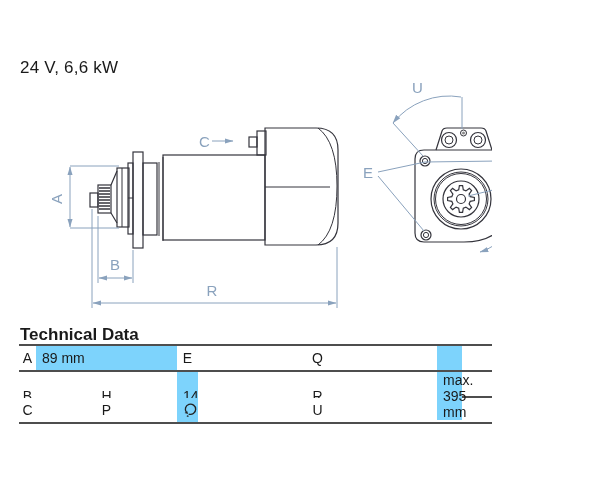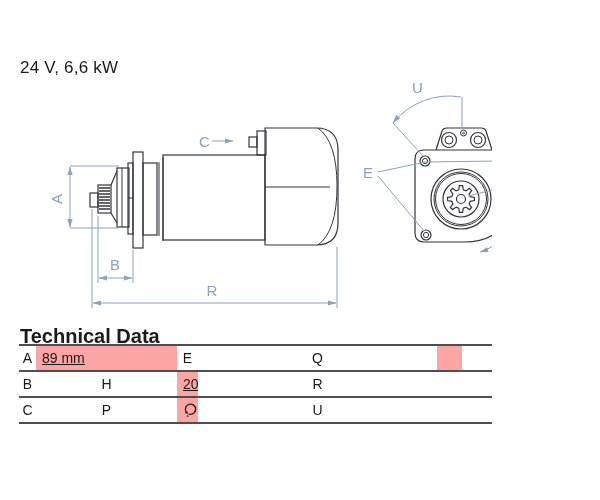--- a/index.html
+++ b/index.html
@@ -6,26 +6,26 @@
   #screen{position:relative;width:492px;height:500px;background:#ffffff;
           font-family:"Liberation Sans",sans-serif;color:#1a1a1a;overflow:hidden;}
   .page-title{position:absolute;left:20px;top:58px;font-size:17px;letter-spacing:.2px;}
   .drawing-svg{position:absolute;left:0;top:0;}
   .part{stroke:#34343c;fill:none;stroke-width:1.2;}
   .part-thin{stroke:#34343c;fill:none;stroke-width:1;}
   .hatch{stroke:#34343c;stroke-width:1.5;fill:none;}
   .dim{stroke:#8aa2bd;fill:none;stroke-width:1;}
   .dimtext{fill:#8aa2bd;stroke:none;font-size:15px;font-family:"Liberation Sans",sans-serif;}
   .holefill{fill:#ffffff;}
-  .section-heading{position:absolute;left:20px;top:325px;font-size:20px;font-weight:bold;}
+  .section-heading{position:absolute;left:20px;top:325px;font-size:17px;font-weight:bold;}
   .tech-table{position:absolute;left:19px;top:344px;width:568px;border-bottom:2px solid #4e4e4e;font-size:14px;}
   .trow{display:grid;grid-template-columns:17px 141px 21px 239px 25px 125px;height:26px;
         border-top:2px solid #4e4e4e;box-sizing:border-box;}
   .key{background:#ffffff;display:flex;align-items:center;justify-content:center;}
-  .val{background:#fca5a5;display:flex;align-items:center;padding-left:6px;box-sizing:border-box;text-decoration:underline;}
+  .val{background:#7dd3fc;display:flex;align-items:center;padding-left:6px;box-sizing:border-box;}
   .icon-wrap{display:flex;align-items:center;}
 </style>
 </head>
 <body>
 
 <div id="screen">
 
   <div class="page-title">24 V, 6,6 kW</div>
 
   <svg class="drawing-svg" width="600" height="335" viewBox="0 0 600 335">
@@ -139,22 +139,23 @@
     <div class="trow">
       <div class="key">A</div>
       <div class="val">89 mm</div>
       <div class="key">E</div>
       <div class="key">Q</div>
       <div class="val"></div>
     </div>
     <div class="trow">
       <div class="key">B</div>
       <div class="key">H</div>
-      <div class="val">20</div>
+      <div class="val">14</div>
       <div class="key">R</div>
+      <div class="val">max. 395 mm</div>
     </div>
     <div class="trow">
       <div class="key">C</div>
       <div class="key">P</div>
       <div class="val icon-wrap">
         <svg width="18" height="18" viewBox="0 0 18 18">
           <path d="M4.1,11.9 A6.2,6.2 0 1 1 6.8,13.9" fill="none" stroke="#222" stroke-width="1.6"></path>
           <polygon points="5.2,10.6 1.9,12.6 6.0,13.9" fill="#222"></polygon>
           <line x1="4.6" y1="16.0" x2="6.6" y2="16.6" stroke="#222" stroke-width="1.4"></line>
         </svg>

